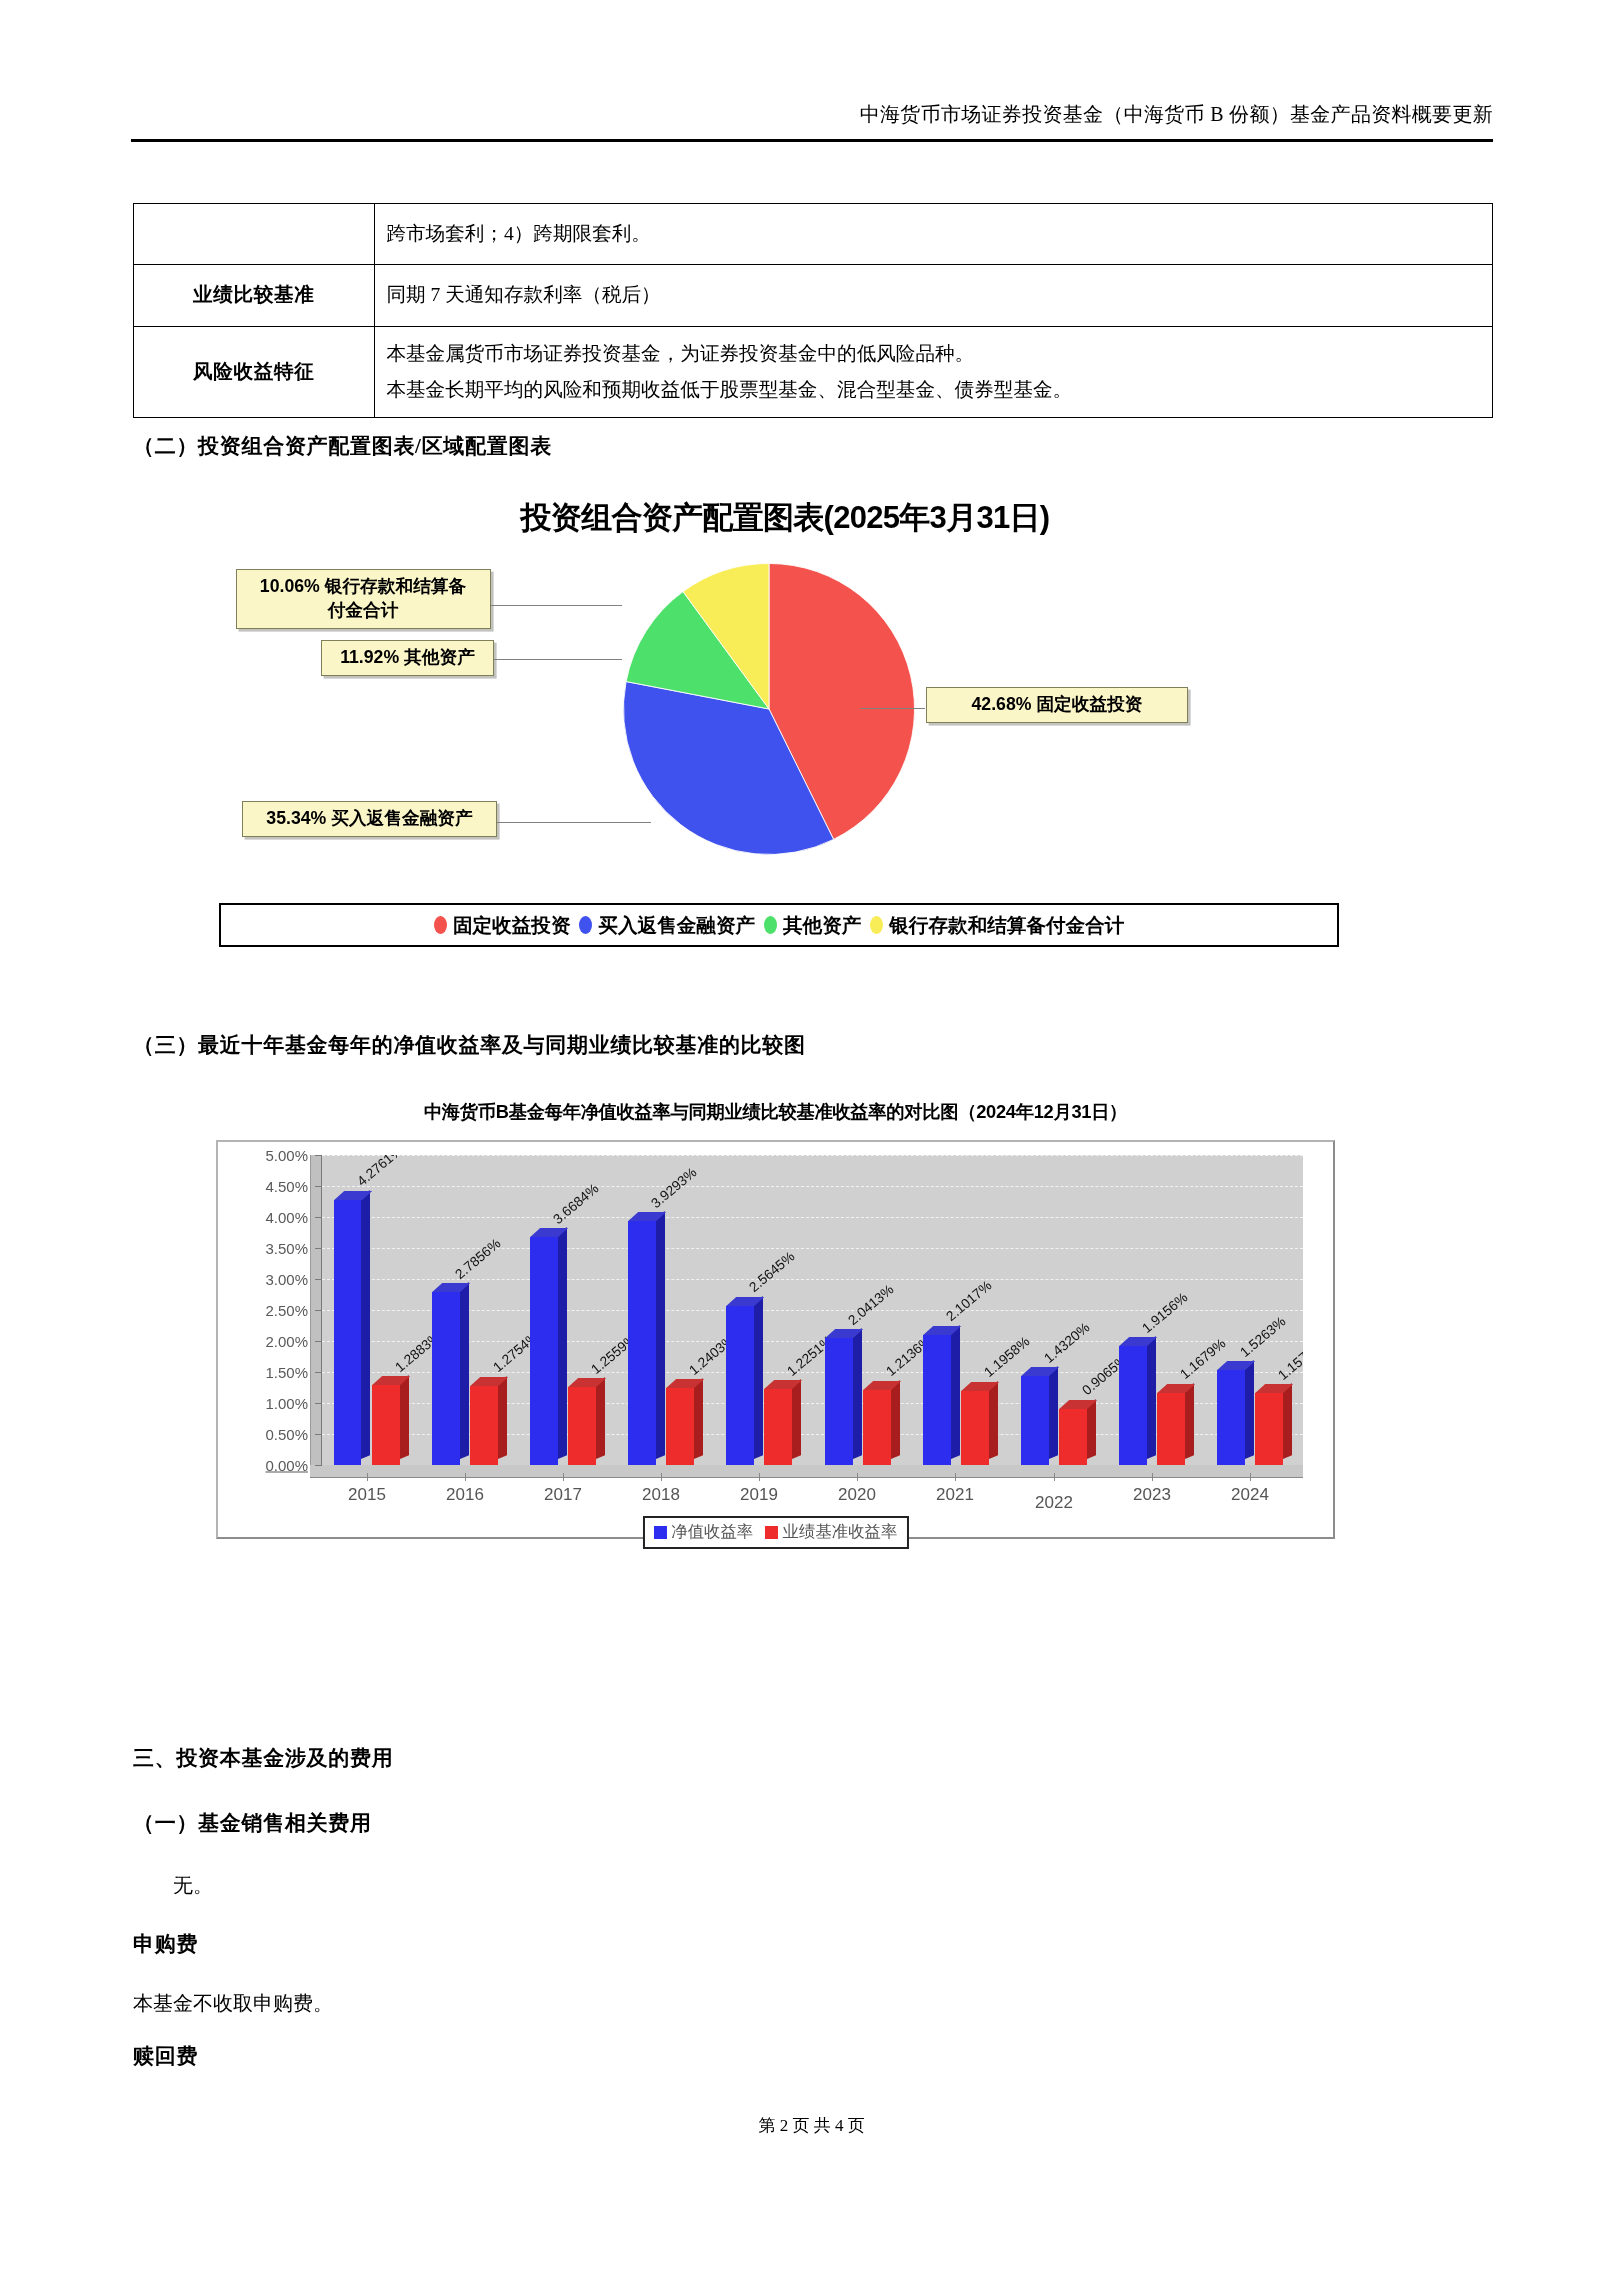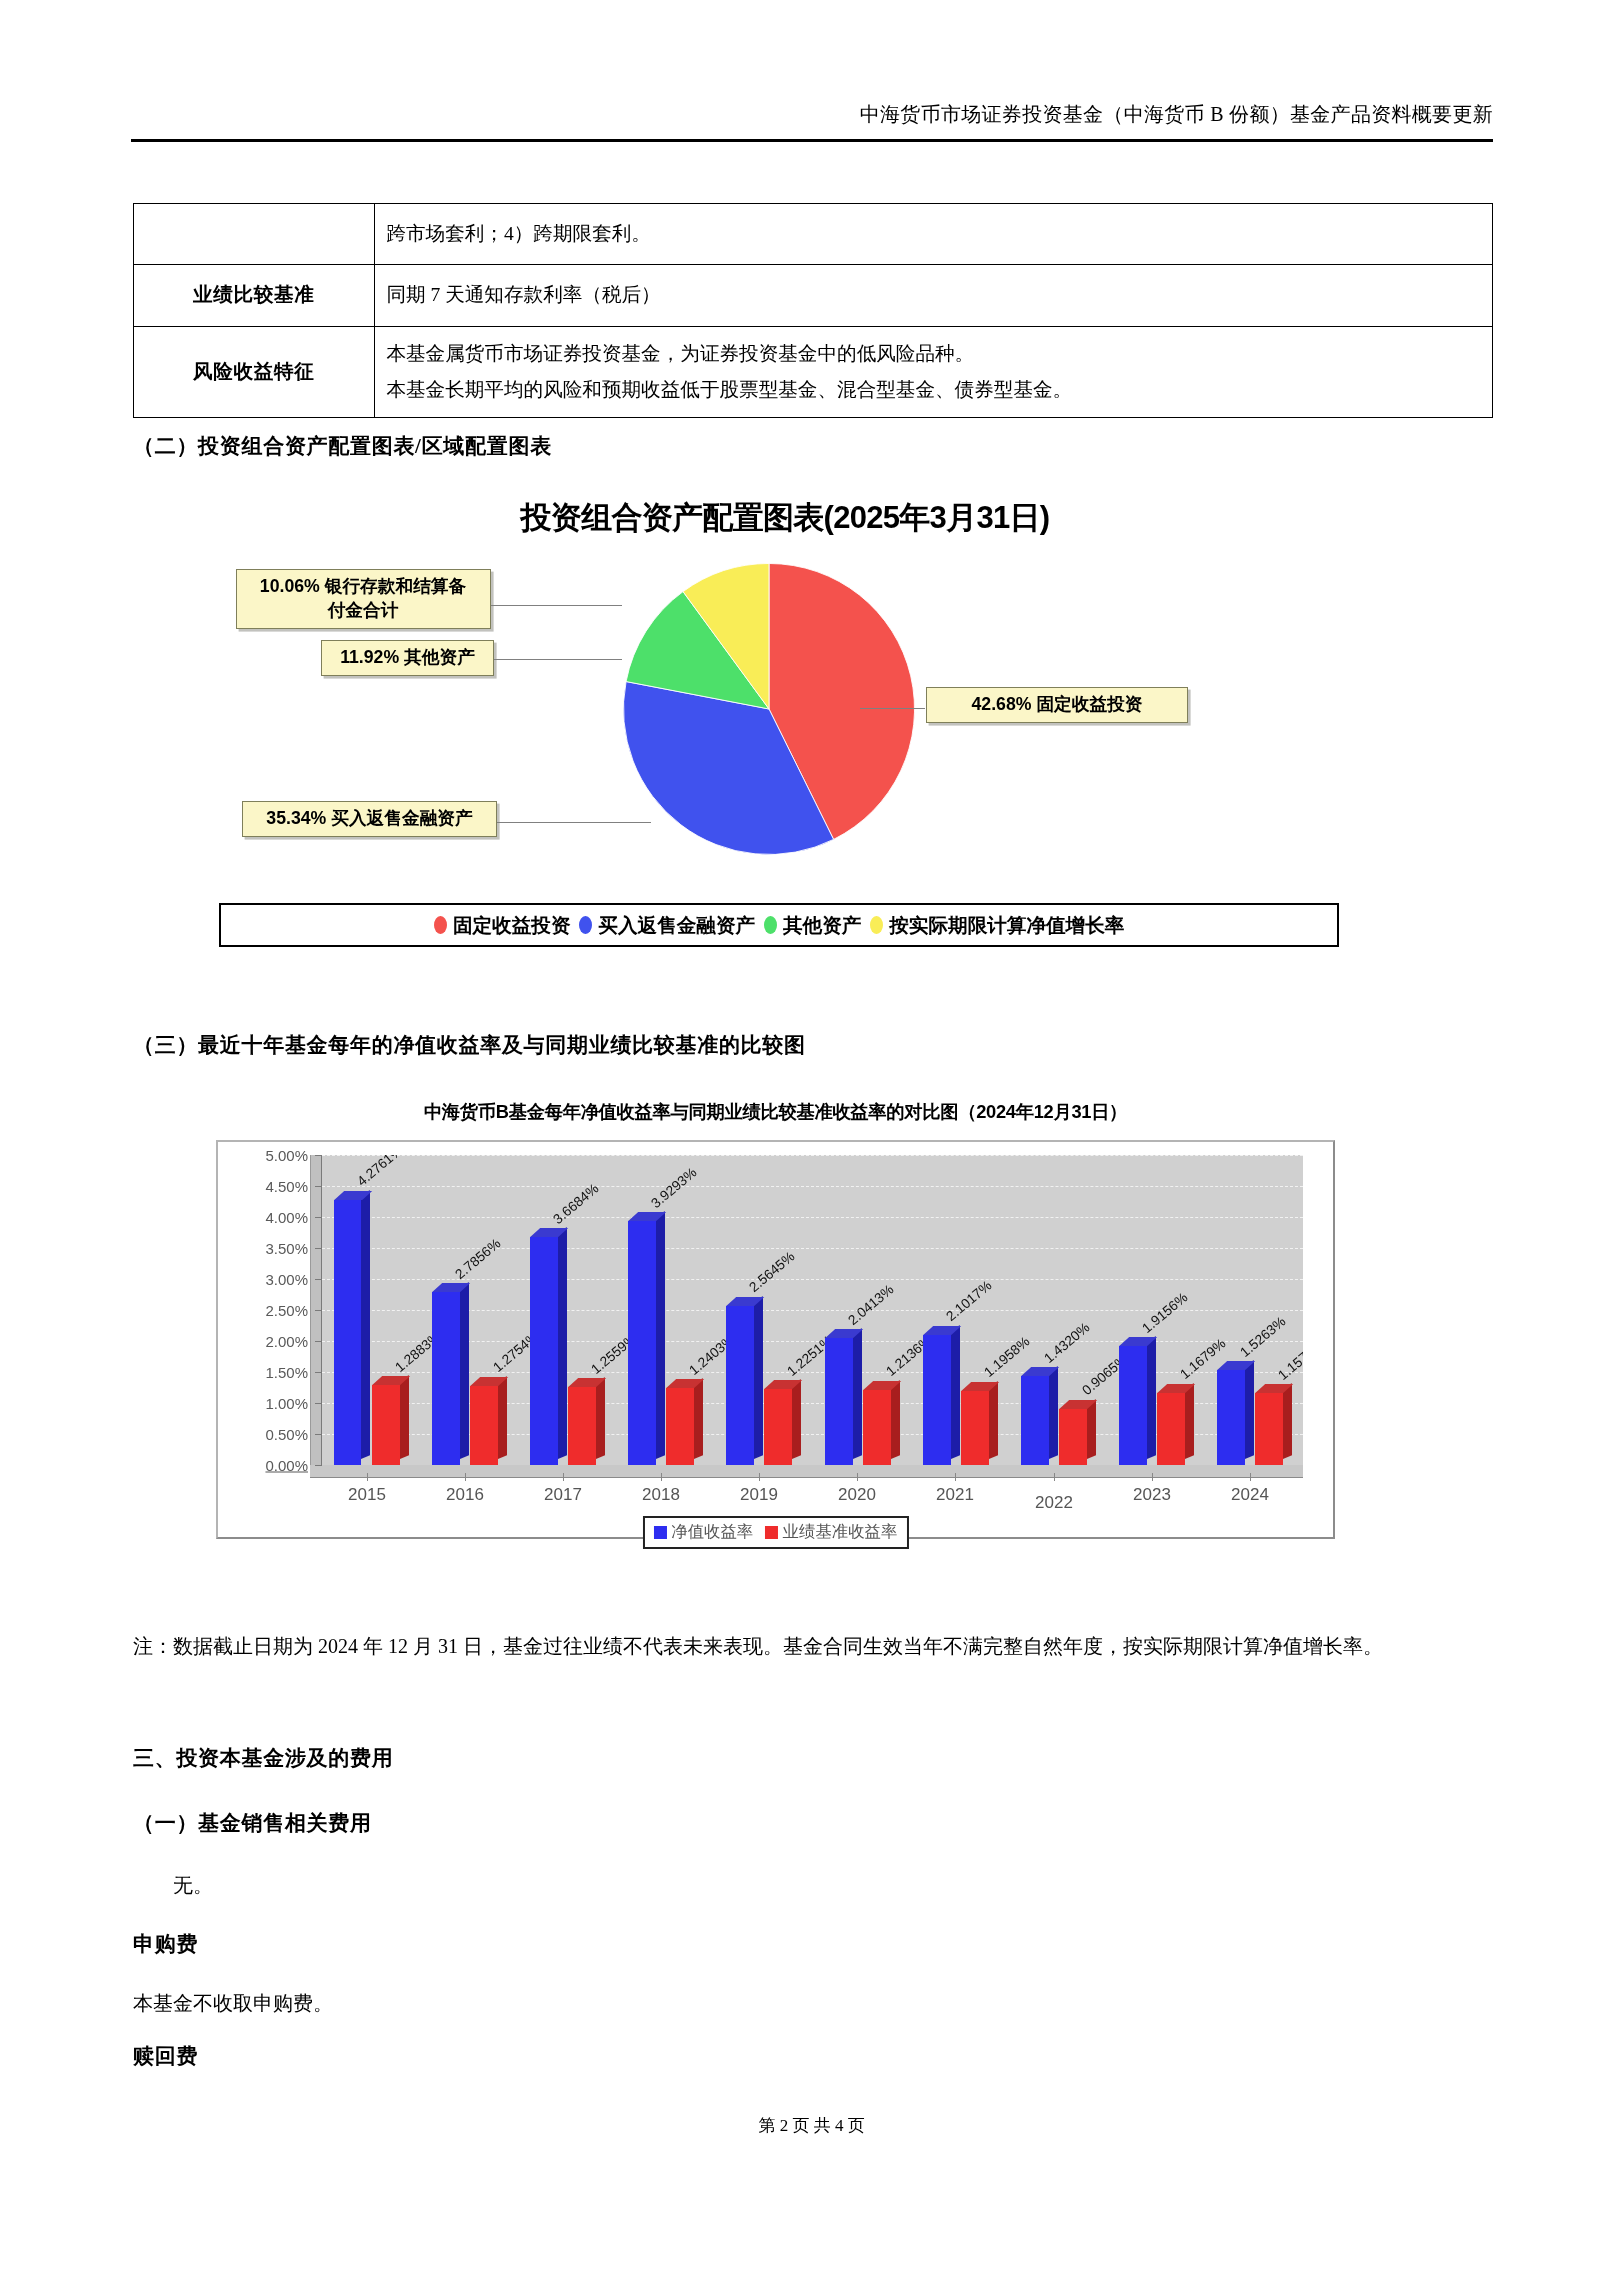--- a/index.html
+++ b/index.html
@@ -302,21 +302,21 @@
       <span class="lg">
         <span class="dot" style="background:#4052ee"></span>
         <span>买入返售金融资产</span>
       </span>
       <span class="lg">
         <span class="dot" style="background:#4de06a"></span>
         <span>其他资产</span>
       </span>
       <span class="lg">
         <span class="dot" style="background:#f9ed57"></span>
-        <span>按实际期限计算净值增长率</span>
+        <span>银行存款和结算备付金合计</span>
       </span>
     </div>
   </div>
 
   <div class="sec-head" style="top:1031px;">（三）最近十年基金每年的净值收益率及与同期业绩比较基准的比较图</div>
 
   <div id="bar-block">
     <div class="bar-title">中海货币B基金每年净值收益率与同期业绩比较基准收益率的对比图（2024年12月31日）</div>
     <div class="bar-frame">
       <div class="plot-side"></div>
@@ -505,21 +505,20 @@
           <span>净值收益率</span>
         </span>
         <span class="lg">
           <span class="sq" style="background:#ef2c2c"></span>
           <span>业绩基准收益率</span>
         </span>
       </div>
     </div>
   </div>
 
-  <div class="body-text" style="top:1629px; width:1360px;">注：数据截止日期为 2024 年 12 月 31 日，基金过往业绩不代表未来表现。基金合同生效当年不满完整自然年度，按实际期限计算净值增长率。</div>
 
   <div class="sec-head" style="top:1744px;">三、投资本基金涉及的费用</div>
   <div class="sec-head" style="top:1809px;">（一）基金销售相关费用</div>
   <div class="body-text" style="top:1868px; left:173px;">无。</div>
   <div class="sec-head" style="top:1930px;">申购费</div>
   <div class="body-text" style="top:1986px;">本基金不收取申购费。</div>
   <div class="sec-head" style="top:2042px;">赎回费</div>
 
   <div class="footer">第 2 页 共 4 页</div>
 </div>

